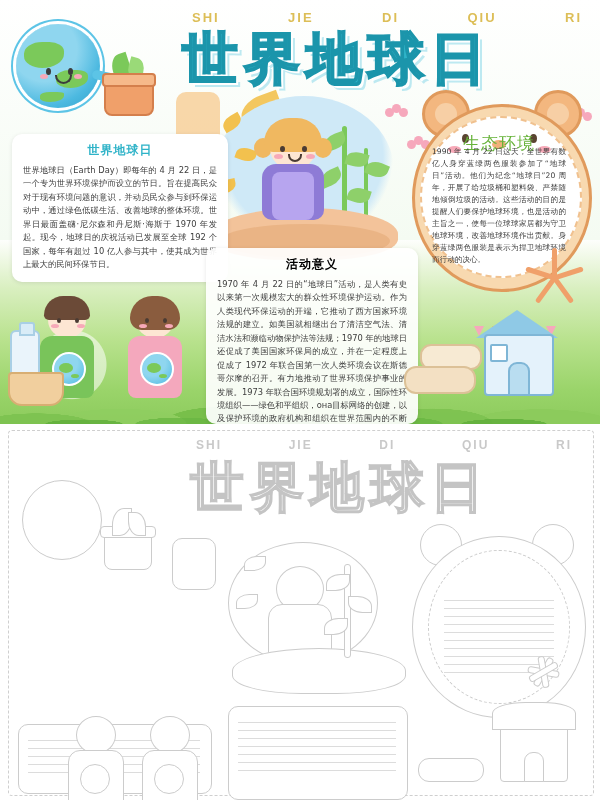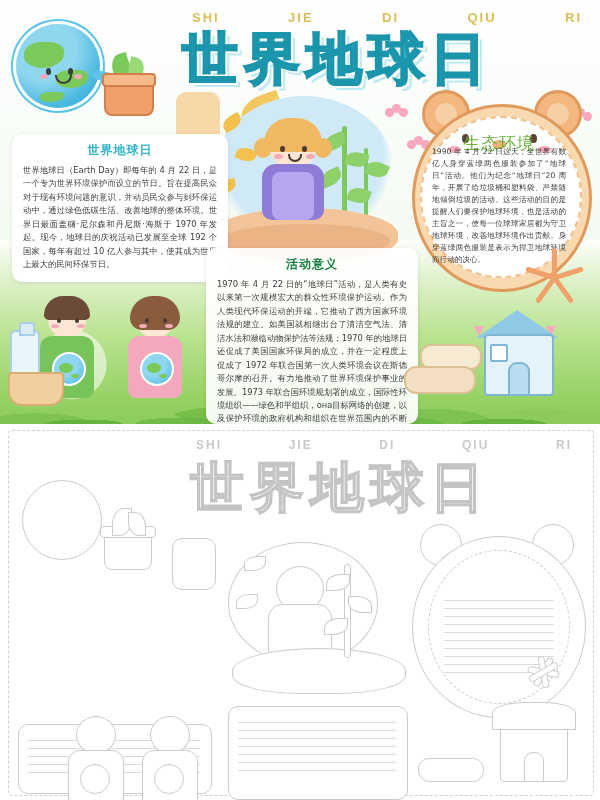--- a/index.html
+++ b/index.html
@@ -145,21 +145,21 @@
     font-size:12px;font-weight:bold;text-align:center;letter-spacing:1px;
   }
   .card-body{
     font-size:8.3px;line-height:1.62;color:#3d3d3d;text-align:justify;
     font-family:"DejaVu Sans","Liberation Sans",sans-serif;
   }
   #card-left{left:12px;top:134px;width:194px;height:130px;padding:8px 11px 10px;}
   #card-left .card-title{color:#2fb3c8;margin-bottom:5px;}
 
   #card-mid{left:206px;top:248px;width:190px;height:158px;padding:8px 11px 10px;background:rgba(255,255,255,.92);}
-  #card-mid .card-title{color:#15803d;margin-bottom:5px;}
+  #card-mid .card-title{color:#000000;margin-bottom:5px;}
 
   
   .bear-card{position:absolute;left:404px;top:88px;width:190px;height:210px;}
   .bear-ear{position:absolute;width:42px;height:42px;border-radius:50%;background:#f3b77f;border:3px solid #e09a5c;top:2px;}
   .bear-ear.l{left:18px;} .bear-ear.r{left:130px;}
   .bear-ear:after{content:"";position:absolute;left:10px;top:10px;width:22px;height:22px;border-radius:50%;background:#f7cfa5;}
   .bear-head{
     position:absolute;left:8px;top:16px;width:174px;height:182px;border-radius:50%;
     background:#f8d9b0;border:3px solid #e09a5c;
   }

